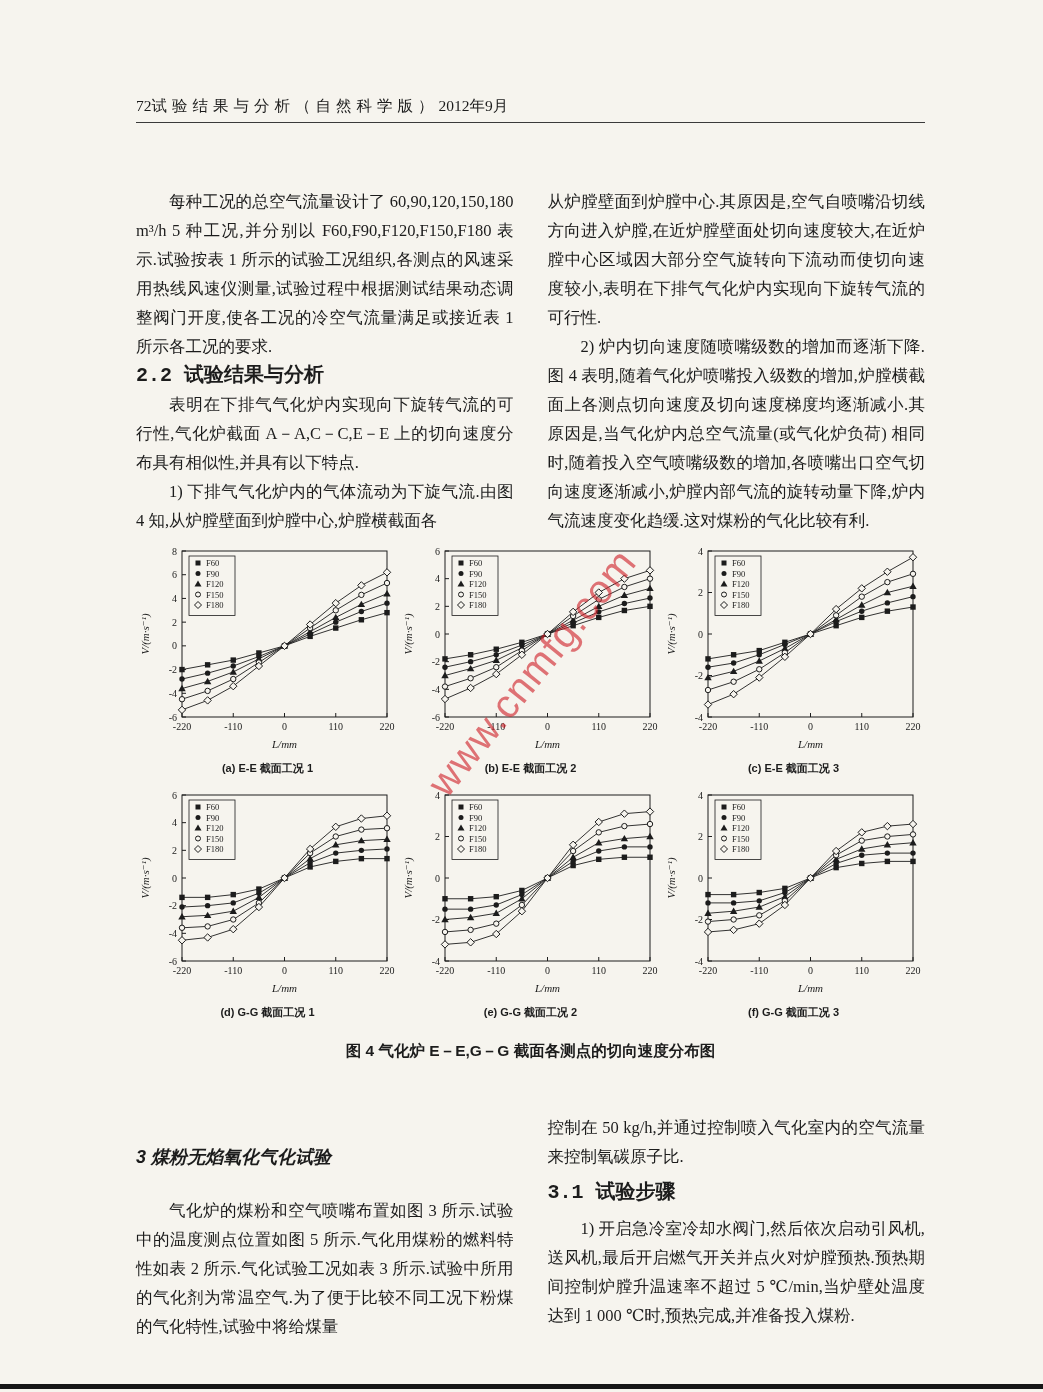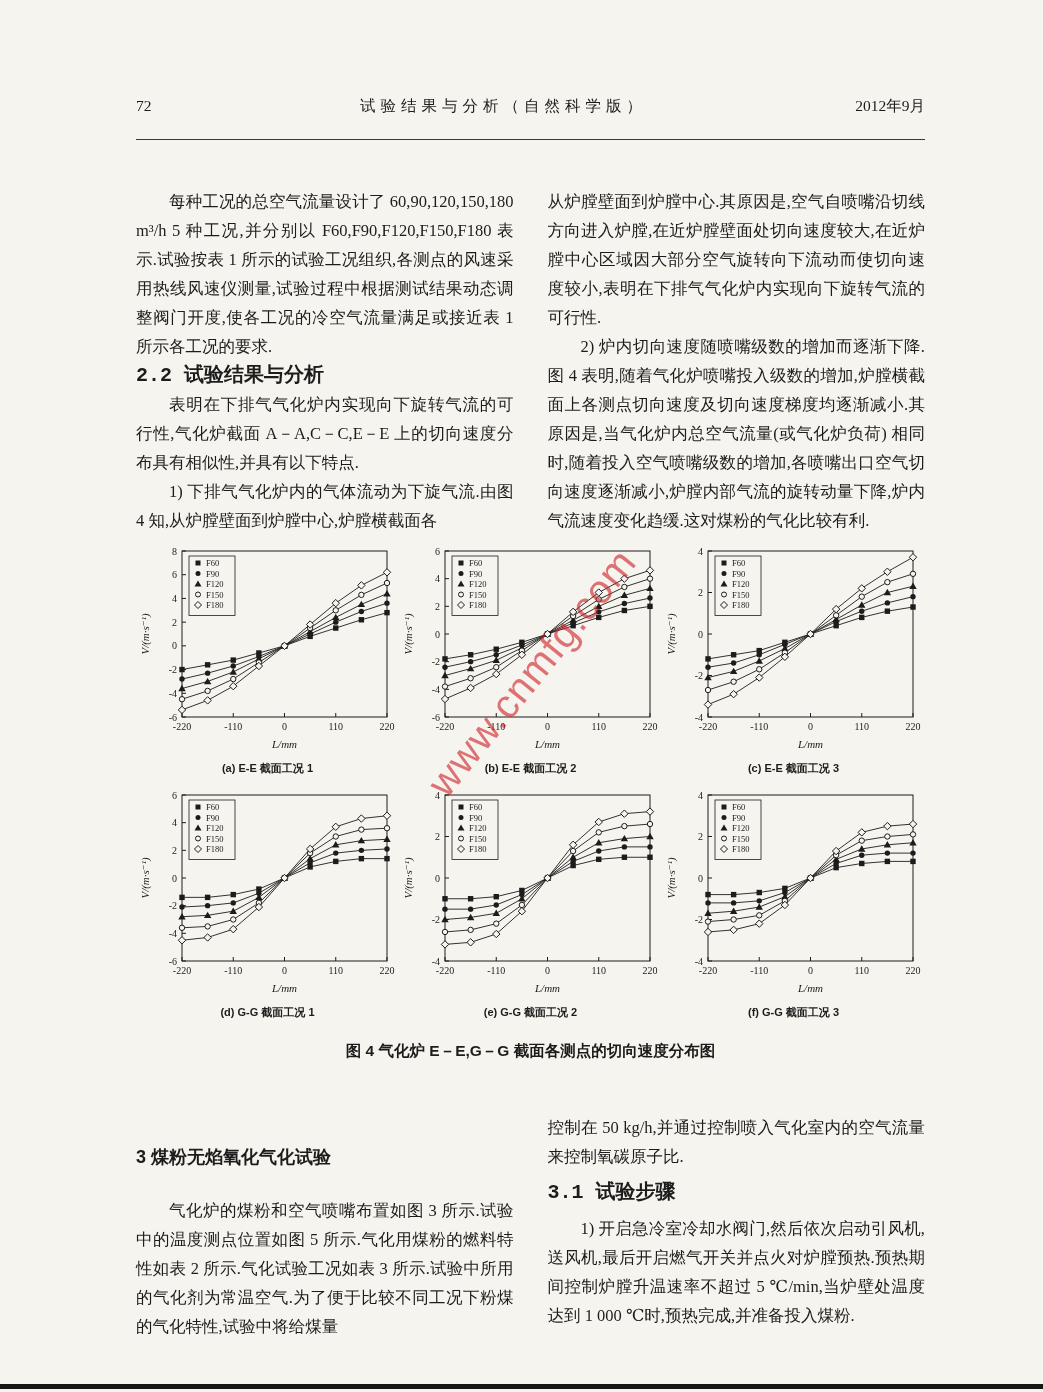--- a/index.html
+++ b/index.html
@@ -1,26 +1,26 @@
 <!DOCTYPE html>
 <html><head>
 <meta charset="utf-8">
 <style>
   html,body{margin:0;padding:0;}
   body{width:1043px;height:1392px;background:#dedcd6;font-family:"Liberation Serif","DejaVu Serif",serif;}
   .page{position:relative;width:1043px;height:1392px;background:#f6f4ee;color:#1c1c1c;overflow:hidden;}
-  .header{position:absolute;top:96px;left:136px;right:118px;display:flex;justify-content:space-between;align-items:baseline;font-size:15.5px;padding-bottom:22px;border-bottom:1.5px solid #3a3a3a;}
+  .header{position:absolute;top:96px;left:136px;right:118px;display:flex;justify-content:flex-start;align-items:baseline;font-size:15.5px;padding-bottom:5px;border-bottom:1.5px solid #3a3a3a;}
   .journal{letter-spacing:5px;}
   .content{position:absolute;top:152px;left:136px;right:118px;}
   .two-col{display:flex;gap:34px;}
   .col{width:378px;font-size:16.5px;line-height:29px;text-align:justify;margin-top:35px;}
   p{margin:0;}
   .indent{text-indent:2em;}
   .h-sub{font-weight:bold;font-family:Liberation Mono, monospace;font-size:20px;}
-  .section-h{font-weight:bold;font-family:"Liberation Sans","DejaVu Sans",sans-serif;font-size:18px;margin-top:30px;margin-bottom:24px;}
+  .section-h{font-weight:bold;font-family:"Liberation Sans","DejaVu Sans",sans-serif;font-size:18px;margin-top:30px;margin-bottom:24px;font-style:italic;}
   .h-sub-spaced{margin-top:7px;margin-bottom:7px;}
   .charts{display:grid;grid-template-columns:repeat(3,263px);margin-top:8px;row-gap:4px;}
   .chart-cell{width:263px;}
   .chart-caption{text-align:center;font-family:"Liberation Sans","DejaVu Sans",sans-serif;font-weight:600;font-size:11px;margin-top:2px;height:22px;}
   .fig-caption-cn{text-align:center;font-family:"Liberation Sans","DejaVu Sans",sans-serif;font-weight:bold;font-size:15.5px;margin-top:14px;}
   .fig-caption-en{text-align:center;font-size:15px;margin-top:8px;}
   .bottom-text{margin-top:16px;}
   .watermark{position:absolute;left:352px;top:650px;width:360px;text-align:center;transform:rotate(-51deg);font-family:"Liberation Sans","DejaVu Sans",sans-serif;font-size:40px;letter-spacing:1px;color:rgba(206,32,40,0.62);pointer-events:none;}
   .bottom-bar{position:absolute;left:0;right:0;bottom:3px;height:5px;background:#161616;}
 </style>

